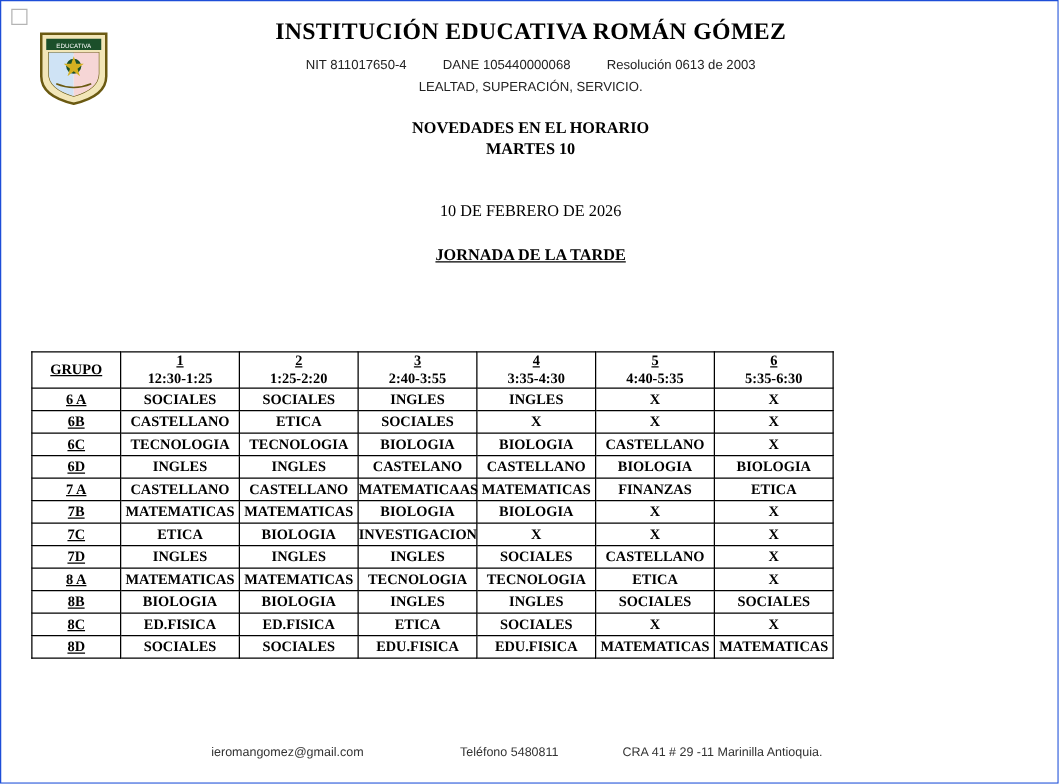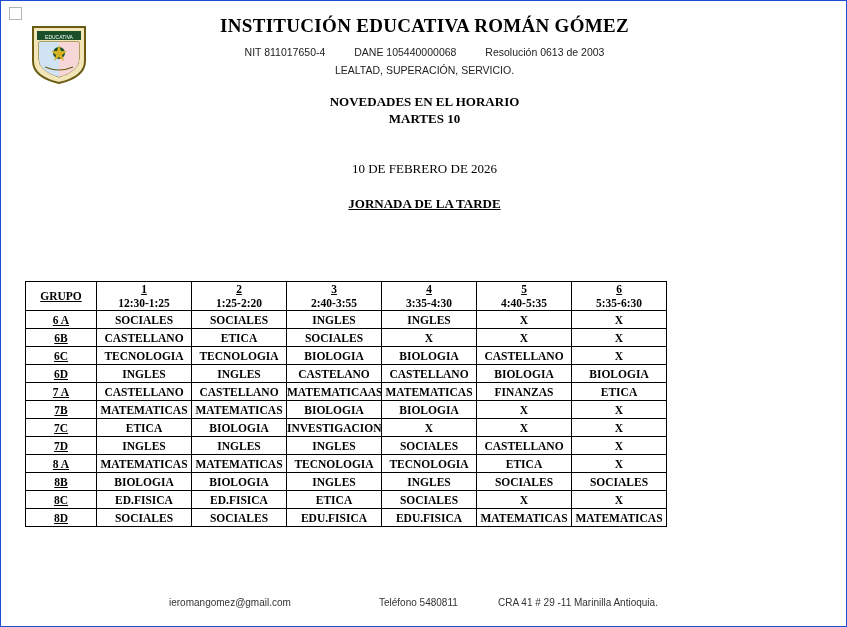--- a/index.html
+++ b/index.html
@@ -160,21 +160,21 @@
   .footer {
     position: absolute;
     left: 0;
     top: 596px;
     width: 847px;
     font-family: "Liberation Sans", sans-serif;
     font-size: 10px;
     color: #333;
   }
   .footer .f-email { position: absolute; left: 168px; }
-  .footer .f-phone { position: absolute; left: 378px; }
+  .footer .f-phone { position: absolute; left: 367px; }
   .footer .f-addr  { position: absolute; left: 497px; }
 </style>
 </head>
 <body>
 
 <div class="page">
 
   <div class="corner-marker"></div>
 
   <div class="crest">

